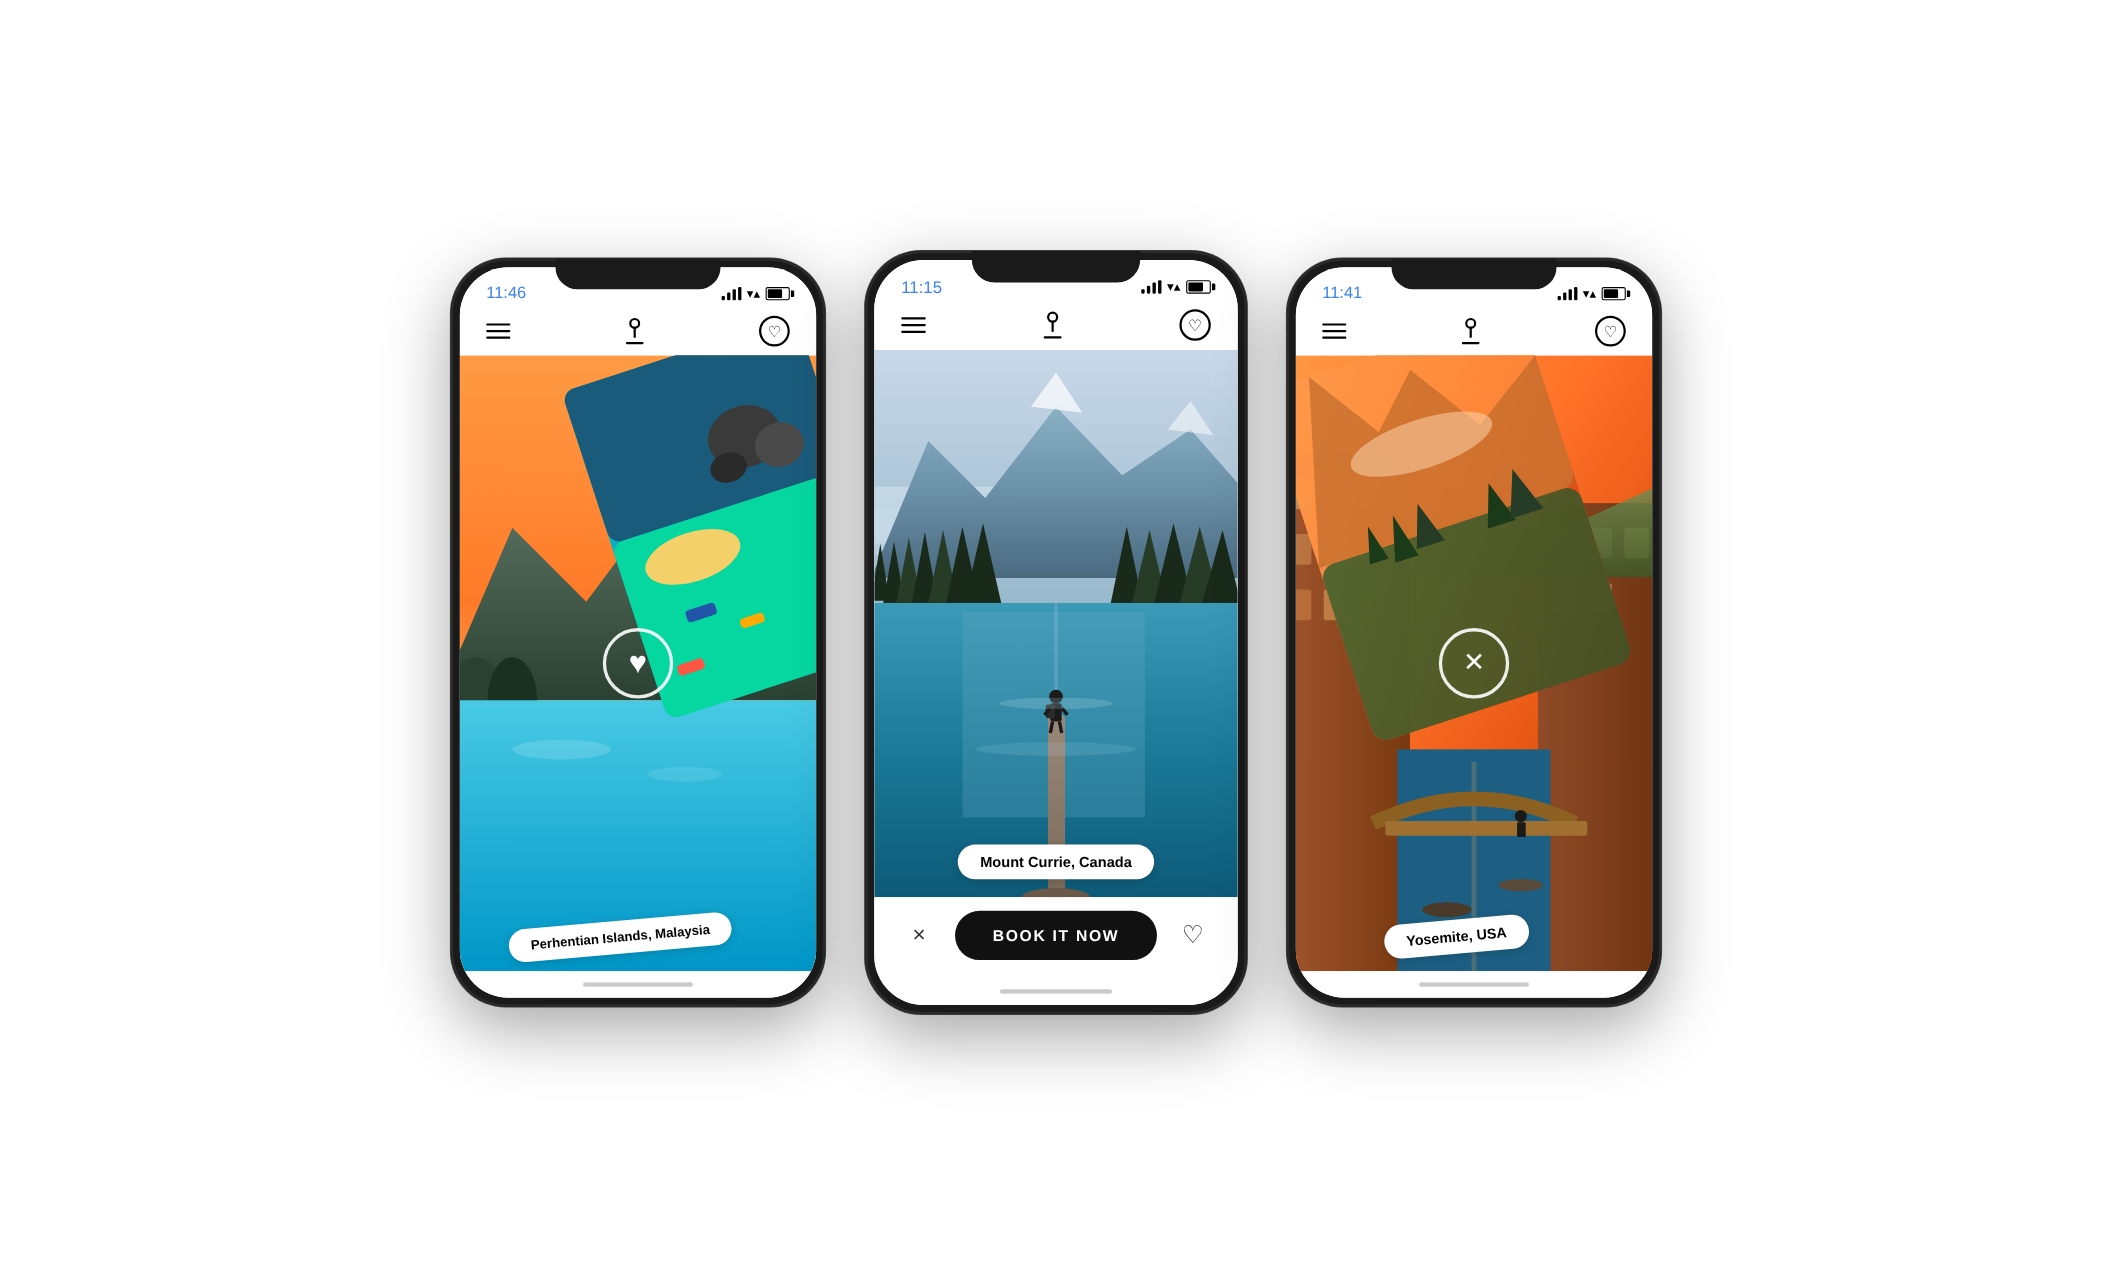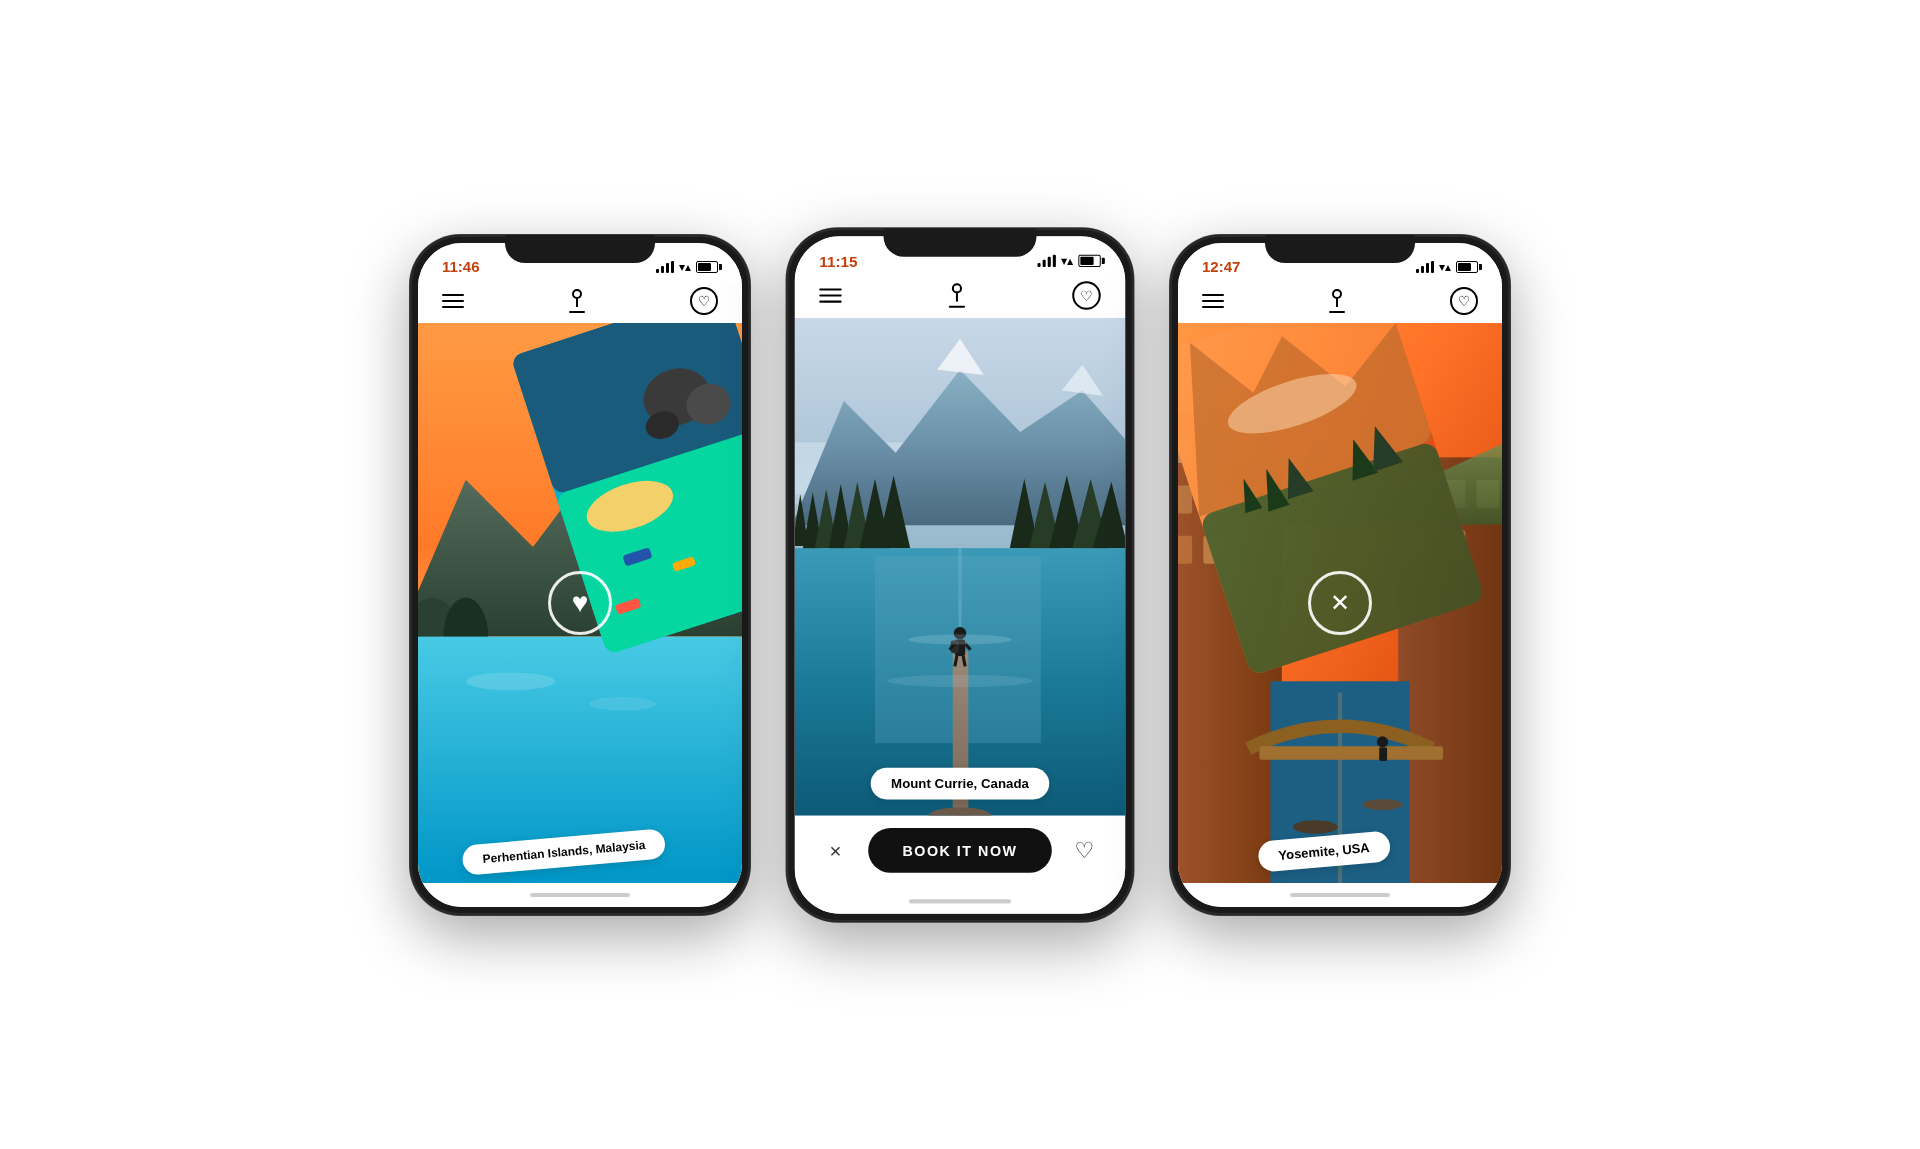--- a/index.html
+++ b/index.html
@@ -65,22 +65,22 @@
       justify-content: space-between;
       align-items: center;
       padding: 12px 24px 4px;
       background: #ffffff;
       z-index: 5;
       min-height: 40px;
     }
 
     .status-time {
       font-size: 15px;
-      font-weight: 700;
-      color: #c2410c;
+      font-weight: 400;
+      color: #3b82f6;
     }
 
     .status-icons {
       display: flex;
       align-items: center;
       gap: 5px;
     }
 
     .signal-bars {
       display: flex;
@@ -540,21 +540,21 @@
         <div class="home-bar"></div>
       </div>
     </div>
   </div>
 
   <div class="phone">
 
     <div class="phone-screen">
 
       <div class="status-bar">
-        <span class="status-time">12:47</span>
+        <span class="status-time">11:41</span>
         <div class="status-icons">
           <div class="signal-bars">
             <span></span>
               <span></span>
               <span></span>
               <span></span>
           </div>
           <span class="wifi-icon">▾▴</span>
           <div class="battery-icon">
             <div class="battery-fill"></div>

